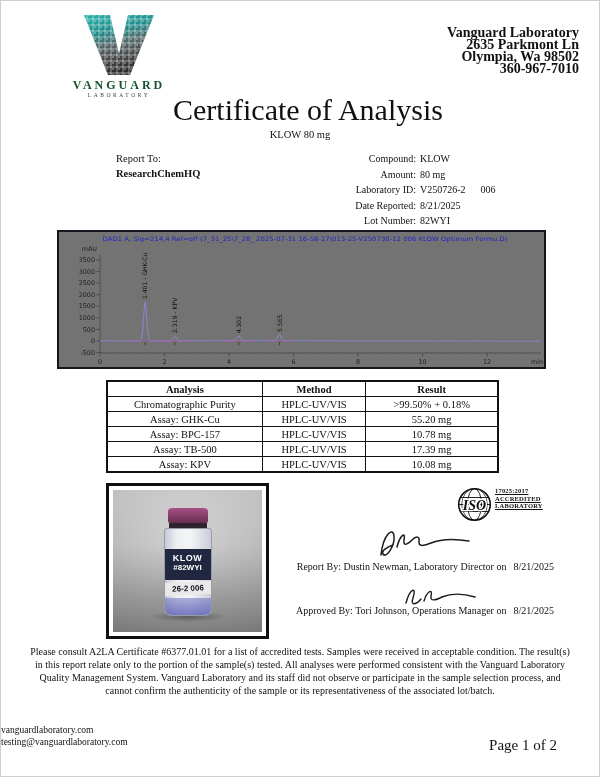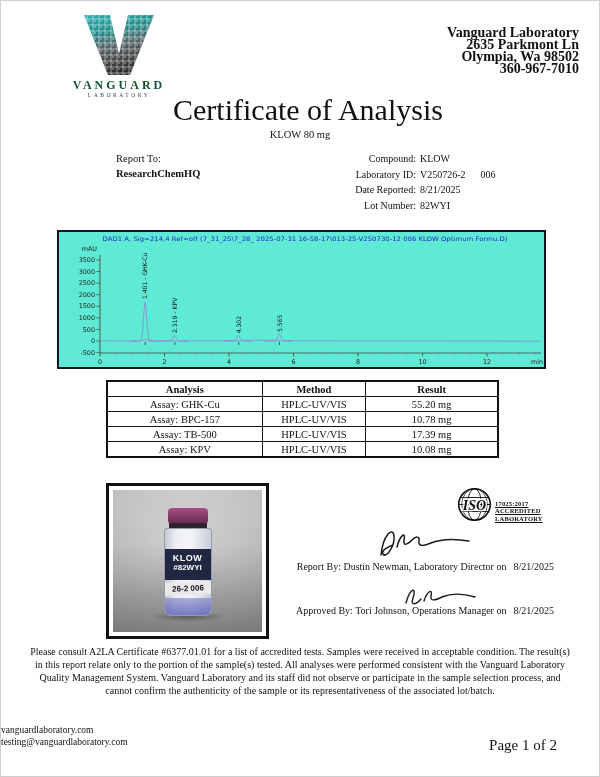--- a/index.html
+++ b/index.html
@@ -22,21 +22,21 @@
   
   .report-to{position:absolute;left:115px;top:150px;font-size:10.5px;line-height:15px;}
   .report-to .name{font-weight:bold;}
   .info-fields{position:absolute;left:298px;top:150px;font-size:10px;}
   .info-row{display:flex;line-height:15.5px;}
   .info-row .lbl{width:117px;text-align:right;margin-right:4px;}
   .info-row .val{white-space:pre;}
 
   
   .chart{position:absolute;left:56px;top:229px;width:489px;height:139px;
-         border:2px solid #15151f;background:#5eead4;box-sizing:border-box;}
+         border:2px solid #15151f;background:#737373;box-sizing:border-box;}
   .chart svg{display:block;}
 
   
   table.results{position:absolute;left:105px;top:379px;width:393px;
         border-collapse:collapse;font-size:10.5px;}
   table.results th,table.results td{border:1px solid #111;text-align:center;padding:0 4px;height:14px;}
   table.results{border:2px solid #111;}
   table.results th{font-weight:bold;}
 
   
@@ -60,21 +60,21 @@
   .vial-strip{position:absolute;top:53px;left:-3px;right:-3px;height:13px;background:#e9e9ea;
          transform:rotate(-2.5deg);text-align:center;font-size:8px;font-weight:bold;color:#15151f;
          line-height:13px;font-family:"Liberation Sans",sans-serif;}
   .vial-liquid{position:absolute;bottom:0;left:0;right:0;height:17px;
          background:linear-gradient(180deg,rgba(112,116,192,0.55),rgba(88,92,178,0.8));}
   .vial-shadow{position:absolute;bottom:10px;left:50%;transform:translateX(-50%);
          width:78px;height:11px;border-radius:50%;
          background:radial-gradient(ellipse,rgba(35,35,40,0.45),rgba(35,35,40,0) 70%);}
 
   
-  .iso{position:absolute;left:456px;top:486px;display:flex;align-items:flex-end;gap:3px;}
+  .iso{position:absolute;left:456px;top:486px;display:flex;align-items:flex-start;gap:3px;}
   .iso-lines{font-weight:bold;font-size:6.5px;line-height:7.5px;letter-spacing:0.2px;}
   .iso-lines div{text-decoration:underline;}
   .sig1{position:absolute;left:366px;top:520px;}
   .sig2{position:absolute;left:392px;top:580px;}
   .signoff-line{position:absolute;right:45px;white-space:nowrap;font-size:10px;padding-left:36px;}
   .signoff-line .date{margin-left:7px;}
   .report-line{top:560px;}
   .approved-line{top:604px;margin-left:16px;}
 
   
@@ -121,20 +121,24 @@
   <div class="doc-subtitle">KLOW 80 mg</div>
 
   <div class="report-to">
     <div>Report To:</div>
     <div class="name">ResearchChemHQ</div>
   </div>
   <div class="info-fields">
       <div class="info-row">
         <span class="lbl">Compound:</span>
         <span class="val">KLOW</span>
+      </div>
+      <div class="info-row">
+        <span class="lbl">Amount:</span>
+        <span class="val">80 mg</span>
       </div>
       <div class="info-row">
         <span class="lbl">Laboratory ID:</span>
         <span class="val">V250726-2      006</span>
       </div>
       <div class="info-row">
         <span class="lbl">Date Reported:</span>
         <span class="val">8/21/2025</span>
       </div>
       <div class="info-row">
@@ -259,20 +263,25 @@
       </colgroup>
     <thead>
         <tr>
           <th>Analysis</th>
           <th>Method</th>
           <th>Result</th>
         </tr>
       </thead>
     <tbody>
         <tr>
+          <td>Chromatographic Purity</td>
+          <td>HPLC-UV/VIS</td>
+          <td>&gt;99.50% + 0.18%</td>
+        </tr>
+        <tr>
           <td>Assay: GHK-Cu</td>
           <td>HPLC-UV/VIS</td>
           <td>55.20 mg</td>
         </tr>
         <tr>
           <td>Assay: BPC-157</td>
           <td>HPLC-UV/VIS</td>
           <td>10.78 mg</td>
         </tr>
         <tr>

